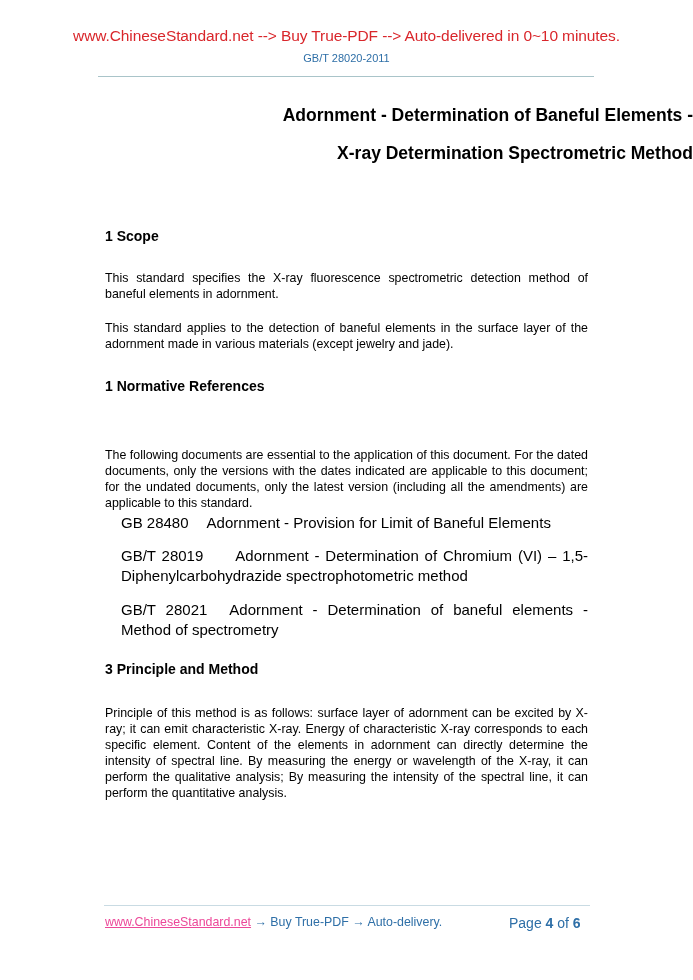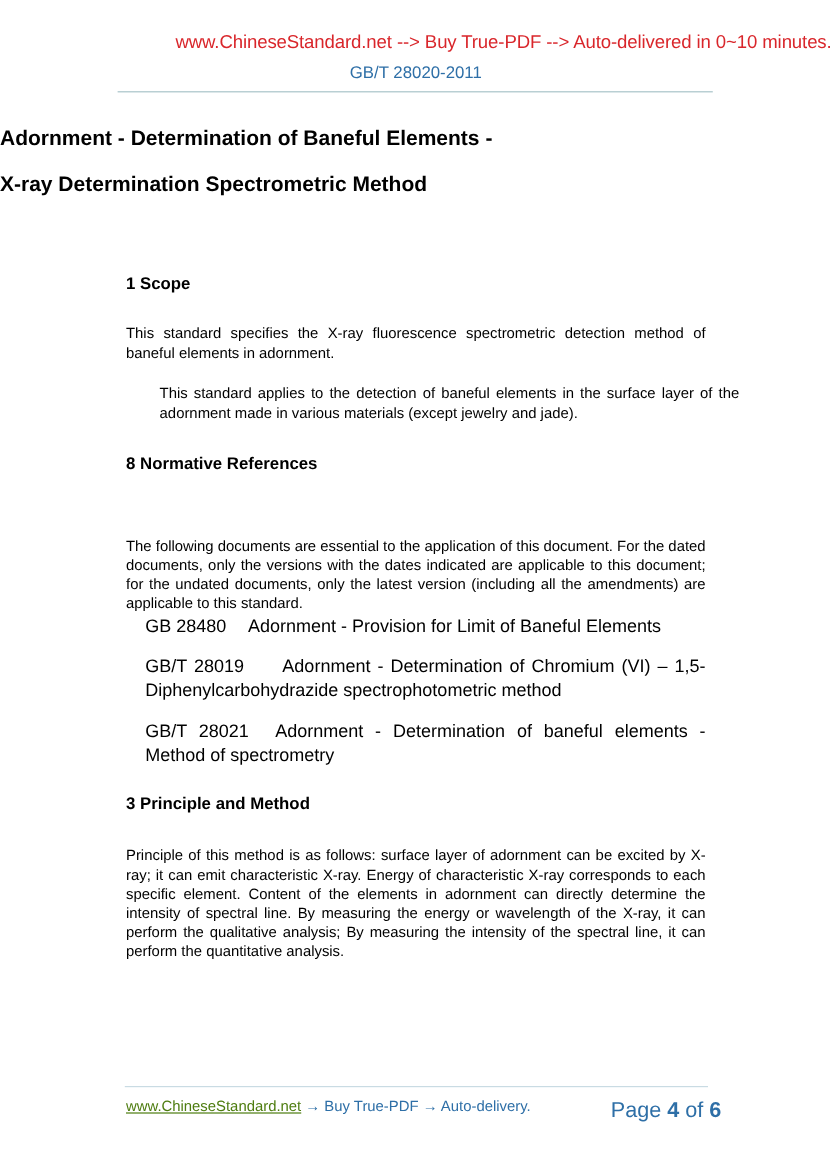--- a/index.html
+++ b/index.html
@@ -13,47 +13,47 @@
       position: relative;
       overflow: hidden;
       font-family: "Liberation Sans", sans-serif;
       color: #000000;
     }
     .top-banner {
       position: absolute;
       top: 27px;
       left: 0;
       width: 693px;
-      text-align: right;
+      text-align: center;
       font-size: 15.5px;
       color: #d9262b;
       letter-spacing: -0.1px;
     }
     .std-code {
       position: absolute;
       top: 52px;
       left: 0;
       width: 693px;
       text-align: center;
-      font-size: 14px;
+      font-size: 11px;
       color: #2e6fa7;
     }
     .header-rule {
       position: absolute;
       top: 76px;
       left: 98px;
       width: 496px;
       height: 1px;
       background: #a9c4c9;
     }
     .doc-title {
       position: absolute;
       left: 0;
       width: 693px;
-      text-align: left;
+      text-align: right;
       font-weight: bold;
       font-size: 17.5px;
       color: #000;
     }
     .doc-title.t1 { top: 105px; }
     .doc-title.t2 { top: 143px; }
 
     .section-heading {
       position: absolute;
       left: 105px;
@@ -93,46 +93,46 @@
       background: #c9dbe3;
     }
     .footer-left {
       position: absolute;
       top: 915px;
       left: 105px;
       font-size: 12.4px;
       color: #2e6fa7;
     }
     .footer-left a {
-      color: #4d7c0f;
+      color: #ec4899;
     }
     .footer-right {
       position: absolute;
       top: 915px;
       left: 509px;
-      font-size: 18px;
+      font-size: 14px;
       color: #2e6fa7;
     }
     .footer-right b { font-weight: bold; }
   </style>
 </head>
 <body>
 
 <div class="top-banner">www.ChineseStandard.net --&gt; Buy True-PDF --&gt; Auto-delivered in 0~10 minutes.</div>
 <div class="std-code">GB/T 28020-2011</div>
 <div class="header-rule"></div>
 
 <div class="doc-title t1">Adornment - Determination of Baneful Elements -</div>
 <div class="doc-title t2">X-ray Determination Spectrometric Method</div>
 
 <div class="section-heading" style="top:228px;">1 Scope</div>
 <div class="para" style="top:270px;">This standard specifies the X-ray fluorescence spectrometric detection method of baneful elements in adornment.</div>
-<div class="para" style="top:320px;margin-left:28px;">This standard applies to the detection of baneful elements in the surface layer of the adornment made in various materials (except jewelry and jade).</div>
+<div class="para" style="top:320px;">This standard applies to the detection of baneful elements in the surface layer of the adornment made in various materials (except jewelry and jade).</div>
 
-<div class="section-heading" style="top:378px;">8 Normative References</div>
+<div class="section-heading" style="top:378px;">1 Normative References</div>
 <div class="para" style="top:431px;margin-top:16px;">The following documents are essential to the application of this document. For the dated documents, only the versions with the dates indicated are applicable to this document; for the undated documents, only the latest version (including all the amendments) are applicable to this standard.</div>
 
 <div class="ref" style="top:513px;">
   <span class="code">GB 28480</span><span class="gap1"></span><span>Adornment - Provision for Limit of Baneful Elements</span>
 </div>
 <div class="ref" style="top:546px;">
   <span class="code">GB/T 28019</span><span class="gap2"></span><span>Adornment - Determination of Chromium (VI) – 1,5-Diphenylcarbohydrazide spectrophotometric method</span>
 </div>
 <div class="ref" style="top:600px;">
   <span class="code">GB/T 28021</span><span class="gap3"></span><span>Adornment - Determination of baneful elements - Method of spectrometry</span>

